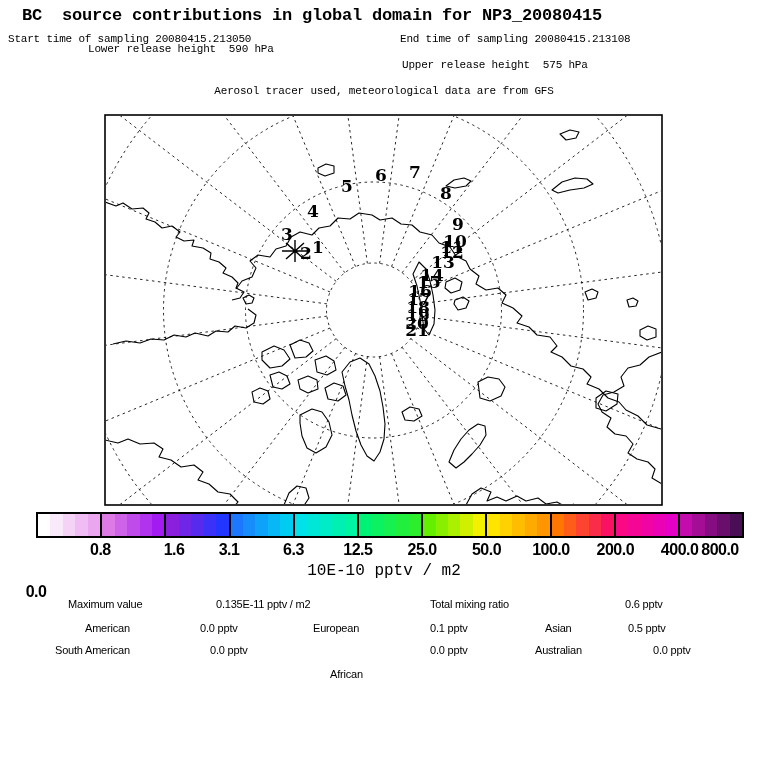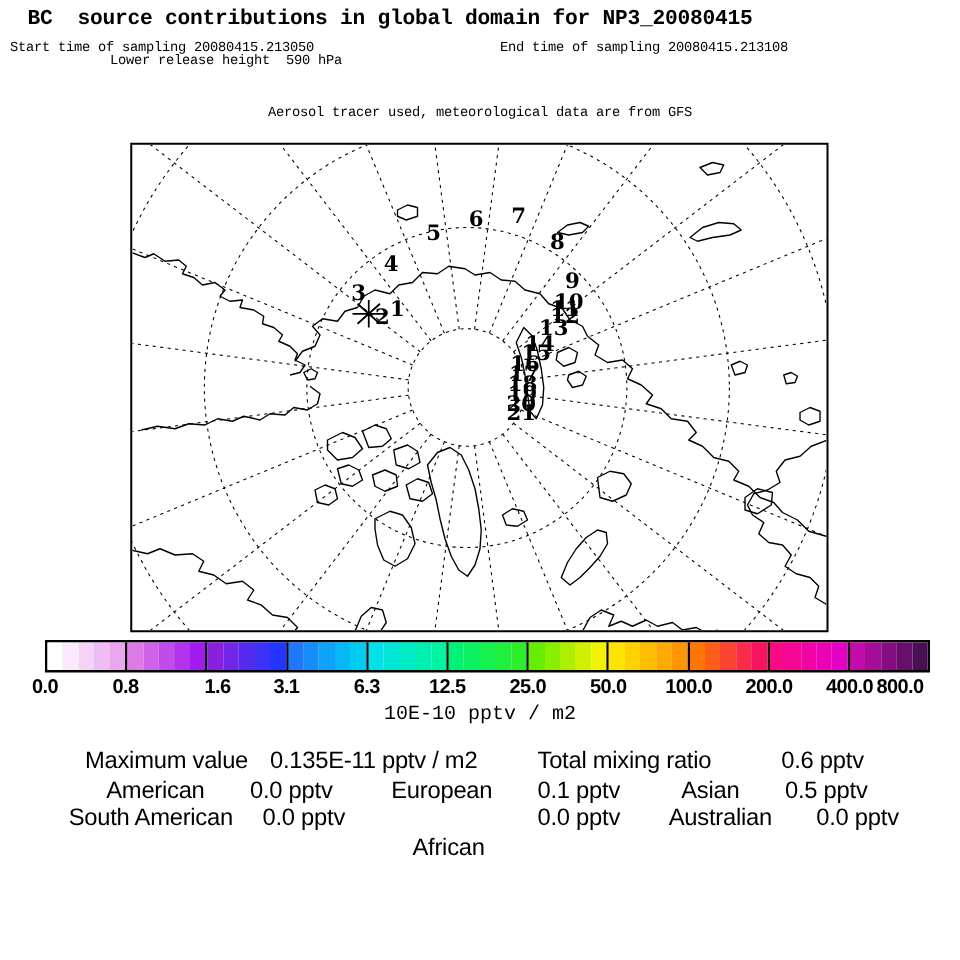--- a/index.html
+++ b/index.html
@@ -21,32 +21,33 @@
   #colorbar{position:absolute;left:36px;top:512px;width:708px;height:26px;
             border:2px solid #000;box-sizing:border-box;display:flex;}
   .cseg{flex:1 1 0;display:flex;border-right:2px solid #000;}
   .cseg:last-child{border-right:none;}
   .ccell{flex:1 1 0;}
   #ticks{position:absolute;left:36px;top:541px;width:708px;height:18px;}
   .tick{position:absolute;transform:translateX(-50%);font-size:16px;font-weight:bold;
         letter-spacing:-0.5px;white-space:nowrap;}
   .unit{top:562px;font-size:16px;}
   
-  .stat{position:absolute;font-size:19px;letter-spacing:-0.2px;white-space:pre;}
+  .stat{position:absolute;font-size:11px;letter-spacing:-0.2px;white-space:pre;}
   .rowA{top:598px;} .rowB{top:622px;} .rowC{top:644px;text-align:center;}
 </style>
 </head>
 <body>
 
 <div class="page">
 
   <div class="abs title" style="left:22px;top:6px;">BC  source contributions in global domain for NP3_20080415</div>
   <div class="abs hline" style="left:8px;top:33px;">Start time of sampling 20080415.213050</div>
   <div class="abs hline" style="left:400px;top:33px;">End time of sampling 20080415.213108</div>
   <div class="abs hline" style="left:88px;top:43px;">Lower release height  590 hPa</div>
+  <div class="abs hline" style="left:402px;top:59px;">Upper release height  575 hPa</div>
   <div class="abs hline centered" style="top:85px;">Aerosol tracer used, meteorological data are from GFS</div>
 
   <svg id="map-svg" width="768" height="520" viewBox="0 0 768 520">
     <defs>
       <clipPath id="mapclip">
           <rect x="106" y="116" width="555" height="388"></rect>
         </clipPath>
     </defs>
 
     <g id="graticule-group" clip-path="url(#mapclip)">
@@ -218,21 +219,21 @@
       </div>
       <div class="cseg">
         <div class="ccell" style="background: rgb(194, 12, 172);"></div>
         <div class="ccell" style="background: rgb(164, 13, 150);"></div>
         <div class="ccell" style="background: rgb(134, 13, 129);"></div>
         <div class="ccell" style="background: rgb(104, 14, 107);"></div>
         <div class="ccell" style="background: rgb(74, 14, 85);"></div>
       </div>
     </div>
   <div id="ticks">
-      <span class="tick" style="left: 0px;">0.0</span>
+      <span class="tick" style="left: 0px; margin-top: 42px;">0.0</span>
       <span class="tick" style="left: 64.3636px;">0.8</span>
       <span class="tick" style="left: 138px;">1.6</span>
       <span class="tick" style="left: 193.091px;">3.1</span>
       <span class="tick" style="left: 257.455px;">6.3</span>
       <span class="tick" style="left: 321.818px;">12.5</span>
       <span class="tick" style="left: 386.182px;">25.0</span>
       <span class="tick" style="left: 450.545px;">50.0</span>
       <span class="tick" style="left: 514.909px;">100.0</span>
       <span class="tick" style="left: 579.273px;">200.0</span>
       <span class="tick" style="left: 643.636px;">400.0</span>

